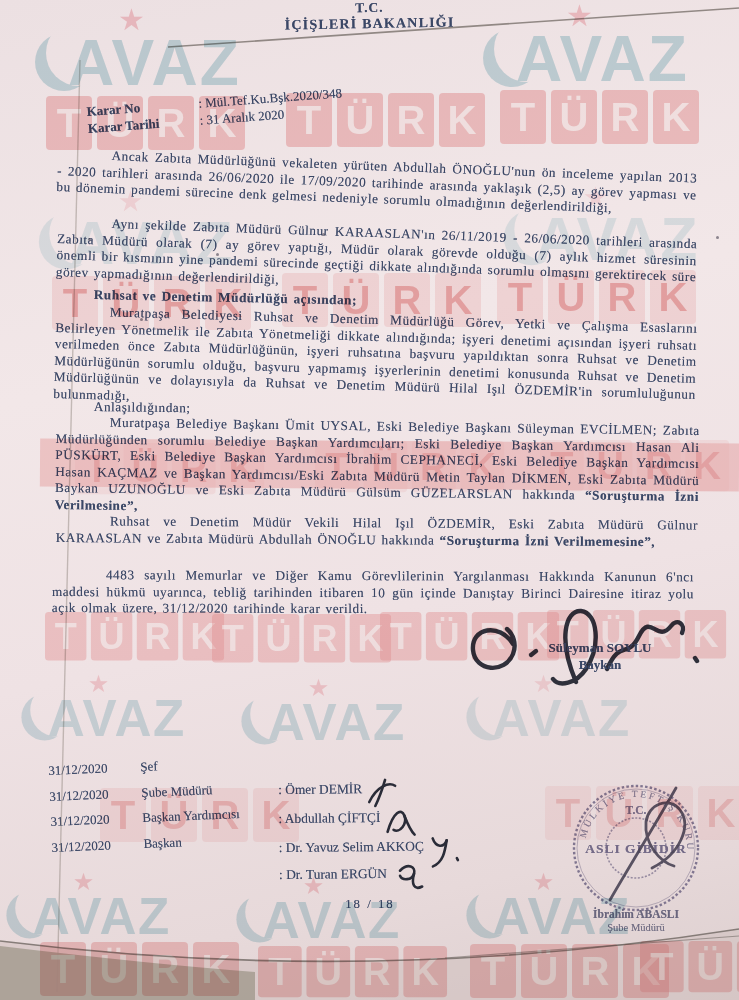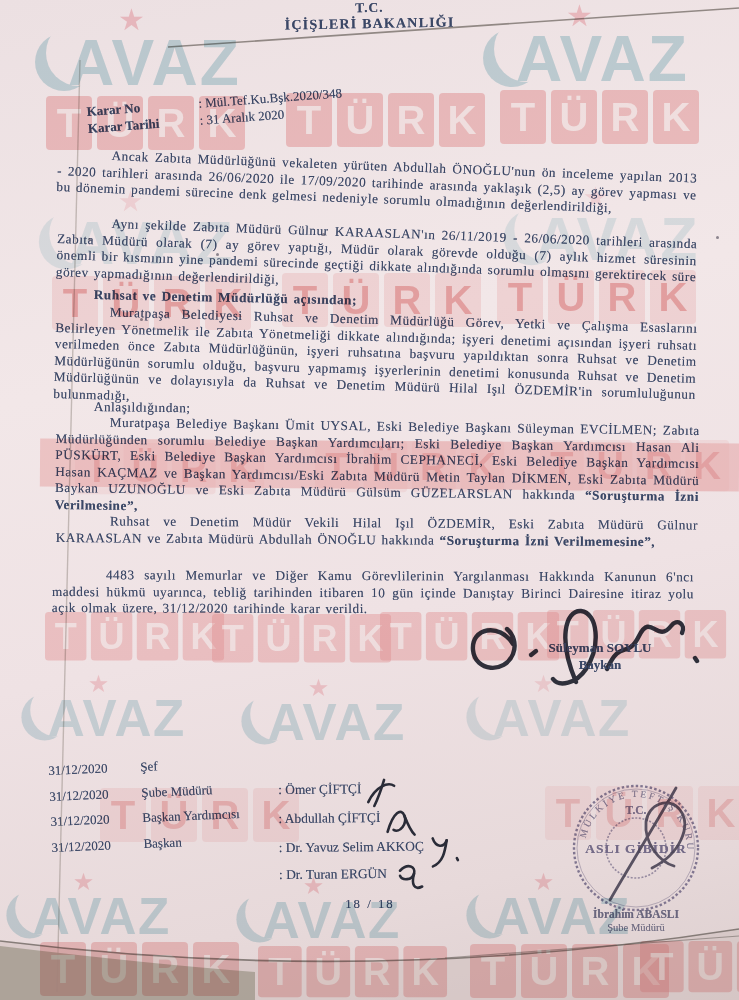--- a/index.html
+++ b/index.html
@@ -108,21 +108,21 @@
     <span>31/12/2020</span>
     <span>Şube Müdürü</span>
     <span>31/12/2020</span>
     <span>Başkan Yardımcısı</span>
     <span>31/12/2020</span>
     <span>Başkan</span>
   </div>
 
   <div class="doc approve-right" style="left:278px;top:776px;transform:rotate(-.6deg);">
     <div class="row">
-      <span>: Ömer ÇİFTÇİ</span><svg class="squig" width="34" height="30" viewBox="0 0 34 30">
+      <span>: Ömer DEMİR</span><svg class="squig" width="34" height="30" viewBox="0 0 34 30">
           <g fill="none" stroke="#2a2c38" stroke-width="2.6" stroke-linecap="round">
             <path d="M4,24 C12,8 24,4 30,8"></path>
             <path d="M20,2 C17,12 13,22 10,28"></path>
           </g>
         </svg>
     </div>
     <div class="row">
       <span>: Abdullah ÇİFTÇİ</span><svg class="squig" width="34" height="32" viewBox="0 0 34 32">
           <g fill="none" stroke="#2a2c38" stroke-width="2.6" stroke-linecap="round">
             <path d="M4,26 C10,6 18,2 21,10 C24,18 16,28 10,24"></path>

